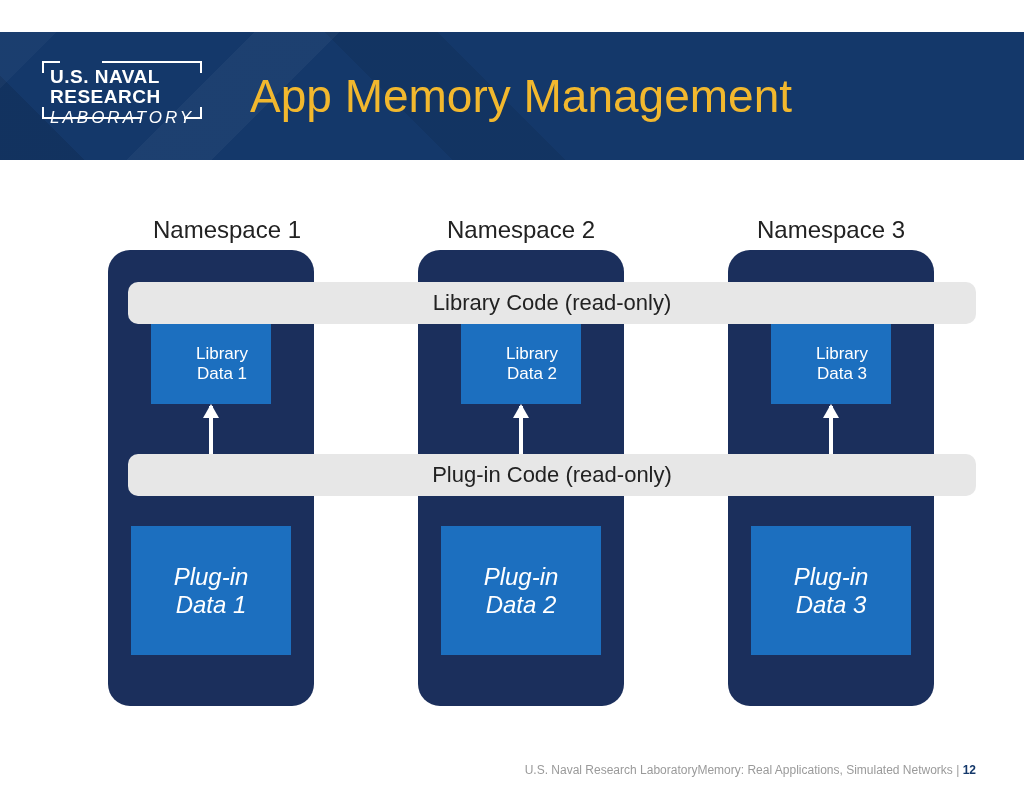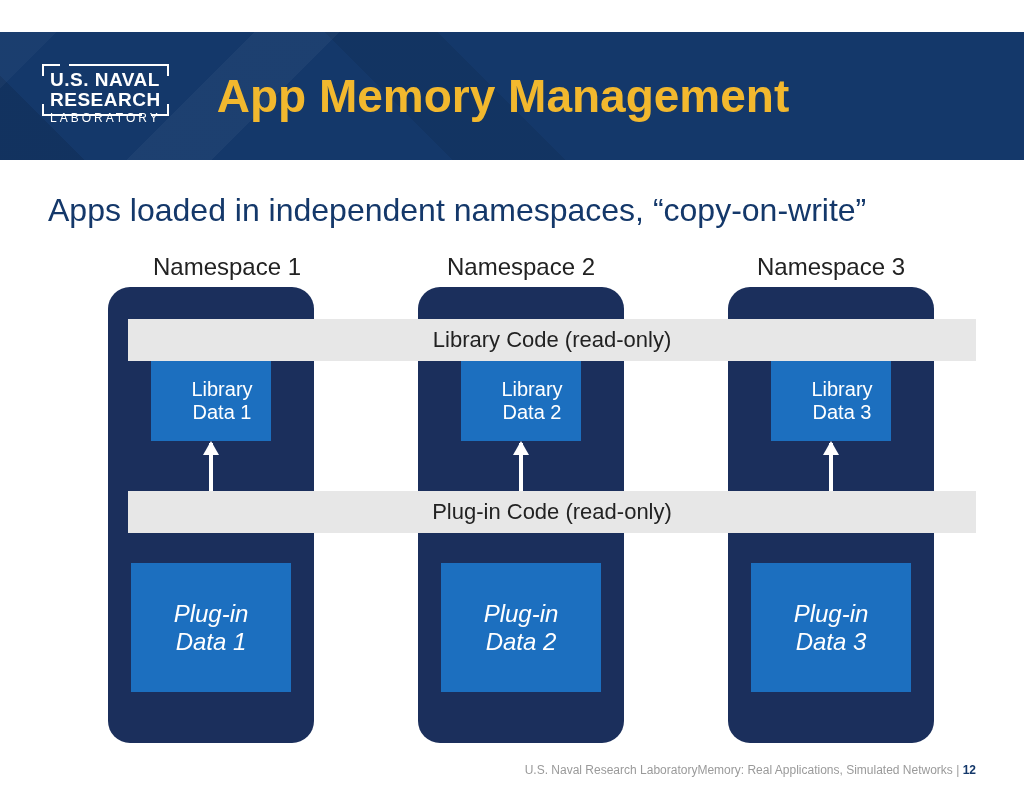--- a/index.html
+++ b/index.html
@@ -22,49 +22,49 @@
     line-height: 1.05;
     position: relative;
     padding: 6px 8px 4px 8px;
   }
   .logo .bracket-tl { position:absolute; top:0; left:0; width:18px; height:12px; border-top:2px solid #fff; border-left:2px solid #fff; }
   .logo .bracket-tr { position:absolute; top:0; right:0; width:100px; height:12px; border-top:2px solid #fff; border-right:2px solid #fff; }
   .logo .bracket-bl { position:absolute; bottom:12px; left:0; width:100px; height:12px; border-bottom:2px solid #fff; border-left:2px solid #fff; }
   .logo .bracket-br { position:absolute; bottom:12px; right:0; width:18px; height:12px; border-bottom:2px solid #fff; border-right:2px solid #fff; }
   .logo .l1 { font-size: 19px; font-weight: 700; letter-spacing: 0.5px; }
   .logo .l2 { font-size: 19px; font-weight: 700; letter-spacing: 0.5px; }
-  .logo .l3 { font-size: 12px; font-weight: 400; letter-spacing: 3px; margin-top: 2px; }
+  .logo .l3 { font-size: 17px; font-weight: 400; letter-spacing: 3px; margin-top: 2px; font-style: italic; }
   .title {
     margin-left: 48px;
     color: #f2b82e;
     font-size: 46px;
-    font-weight: 700;
+    font-weight: 400;
   }
   .content { padding: 32px 48px 0 48px; position: relative; height: 620px; }
   .subtitle { color: #14386a; font-size: 32px; font-weight: 400; }
   .diagram { position: relative; margin-top: 24px; height: 500px; }
   .ns-label { position: absolute; top: 0; width: 206px; text-align: center; font-size: 24px; color: #222; }
   .ns-col {
     position: absolute; top: 34px; width: 206px; height: 456px;
     background: #1b2f5c; border-radius: 22px;
   }
   .lib-box {
     position: absolute; width: 120px; height: 80px;
     background: #1c6fbf; color: #fff; display:flex; align-items:center; justify-content:center;
-    text-align:center; font-size: 20px; line-height: 1.15; padding-left: 22px;
+    text-align:center; font-size: 17px; line-height: 1.15; padding-left: 22px;
   }
   .plug-box {
     position: absolute; width: 160px; height: 129px;
     background: #1c6fbf; color: #fff; display:flex; align-items:center; justify-content:center;
     text-align:center; font-size: 24px; line-height: 1.15; font-style: italic;
   }
   .band {
     position: absolute; left: 80px; right: 0; height: 42px;
     background: #e7e7e7; color: #222; font-size: 22px;
-    display:flex; align-items:center; justify-content:center;
+    display:flex; align-items:center; justify-content:center;border-radius:10px;
   }
   .arrow {
     position: absolute; width: 0; height: 48px; border-left: 4px solid #fff;
   }
   .arrow::before {
     content:""; position:absolute; top:-2px; left:-10px;
     border-left: 8px solid transparent; border-right: 8px solid transparent;
     border-bottom: 14px solid #fff;
   }
   .footer {
@@ -84,21 +84,20 @@
     <div class="bracket-bl"></div>
       <div class="bracket-br"></div>
     <div class="l1">U.S. NAVAL</div>
     <div class="l2">RESEARCH</div>
     <div class="l3">LABORATORY</div>
   </div>
   <div class="title">App Memory Management</div>
 </div>
 
 <div class="content">
-  <div class="subtitle">Apps loaded in independent namespaces, “copy-on-write”</div>
 
   <div class="diagram">
 
     <div class="ns-label" style="left:76px">Namespace 1</div>
     <div class="ns-label" style="left:370px">Namespace 2</div>
     <div class="ns-label" style="left:680px">Namespace 3</div>
 
     <div class="ns-col" style="left:60px"></div>
     <div class="ns-col" style="left:370px"></div>
     <div class="ns-col" style="left:680px"></div>

